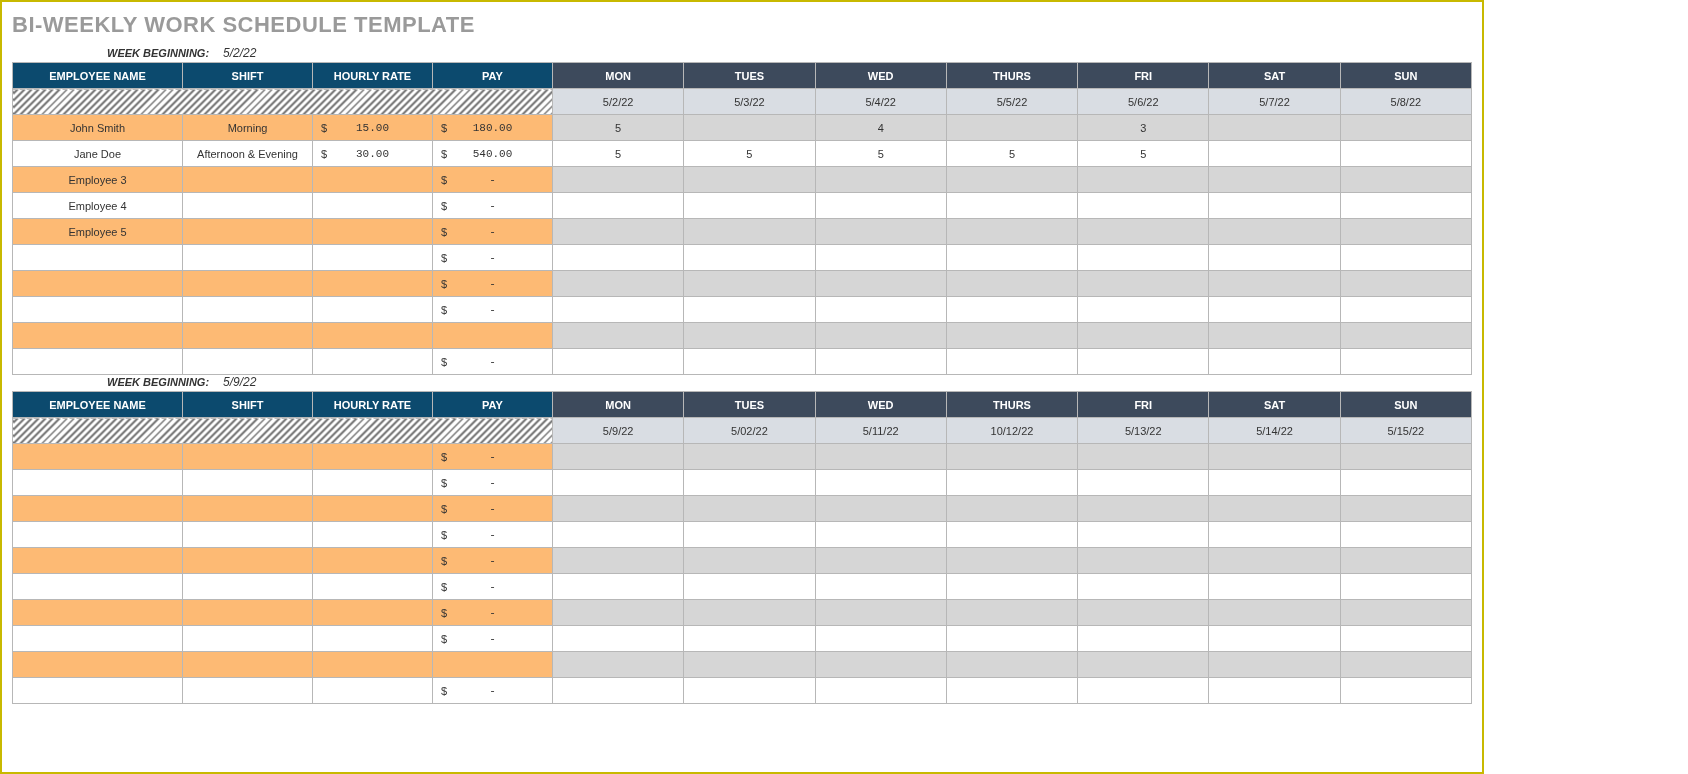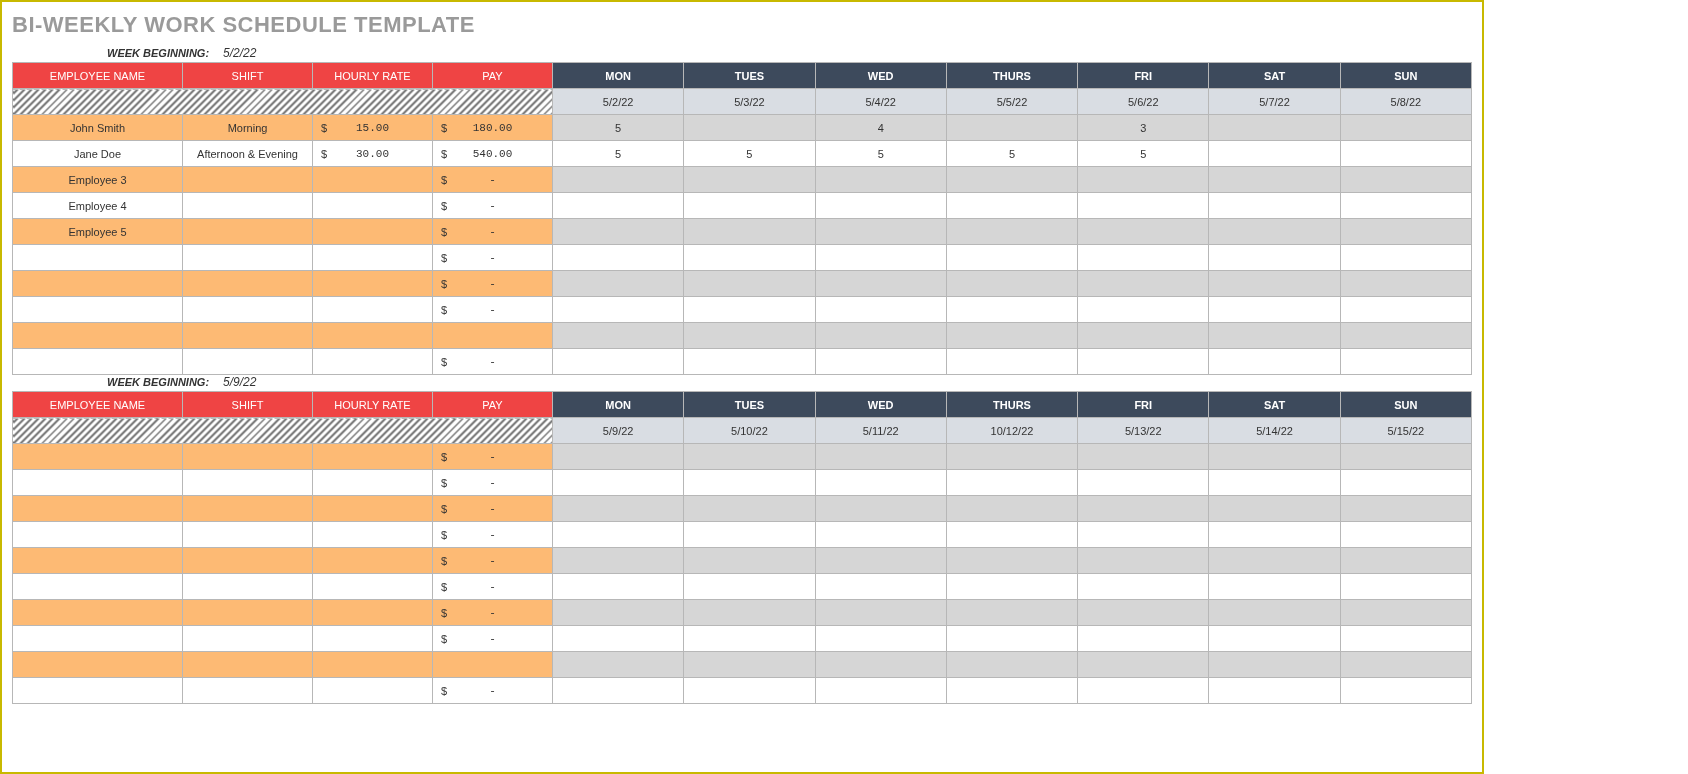--- a/index.html
+++ b/index.html
@@ -55,23 +55,23 @@
     vertical-align: middle;
     overflow: hidden;
     white-space: nowrap;
   }
   col.c-name   { width: 170px; }
   col.c-shift  { width: 130px; }
   col.c-rate   { width: 120px; }
   col.c-pay    { width: 120px; }
   col.c-day    {  }
   th.black-head {
-    background: #ef4444;
+    background: #0c4a6e;
     color: #fff;
-    font-weight: 400;
+    font-weight: 700;
     font-size: 11px;
     height: 28px;
   }
   th.slate-head {
     background: #3d4a5c;
     color: #fff;
     font-weight: 700;
     font-size: 11px;
     height: 28px;
     margin-left: 12px;
@@ -350,21 +350,21 @@
             <th class="slate-head">THURS</th>
             <th class="slate-head">FRI</th>
             <th class="slate-head">SAT</th>
             <th class="slate-head">SUN</th>
           </tr>
         </thead>
         <tbody>
           <tr>
             <td colspan="4" class="hatch"></td>
             <td class="shade">5/9/22</td>
-            <td class="shade">5/10/22</td>
+            <td class="shade">5/02/22</td>
             <td class="shade">5/11/22</td>
             <td class="shade">10/12/22</td>
             <td class="shade">5/13/22</td>
             <td class="shade">5/14/22</td>
             <td class="shade">5/15/22</td>
           </tr>
           <tr class="row-odd">
             <td class="left-cell"></td>
             <td class="left-cell"></td>
             <td class="left-cell money"></td>

